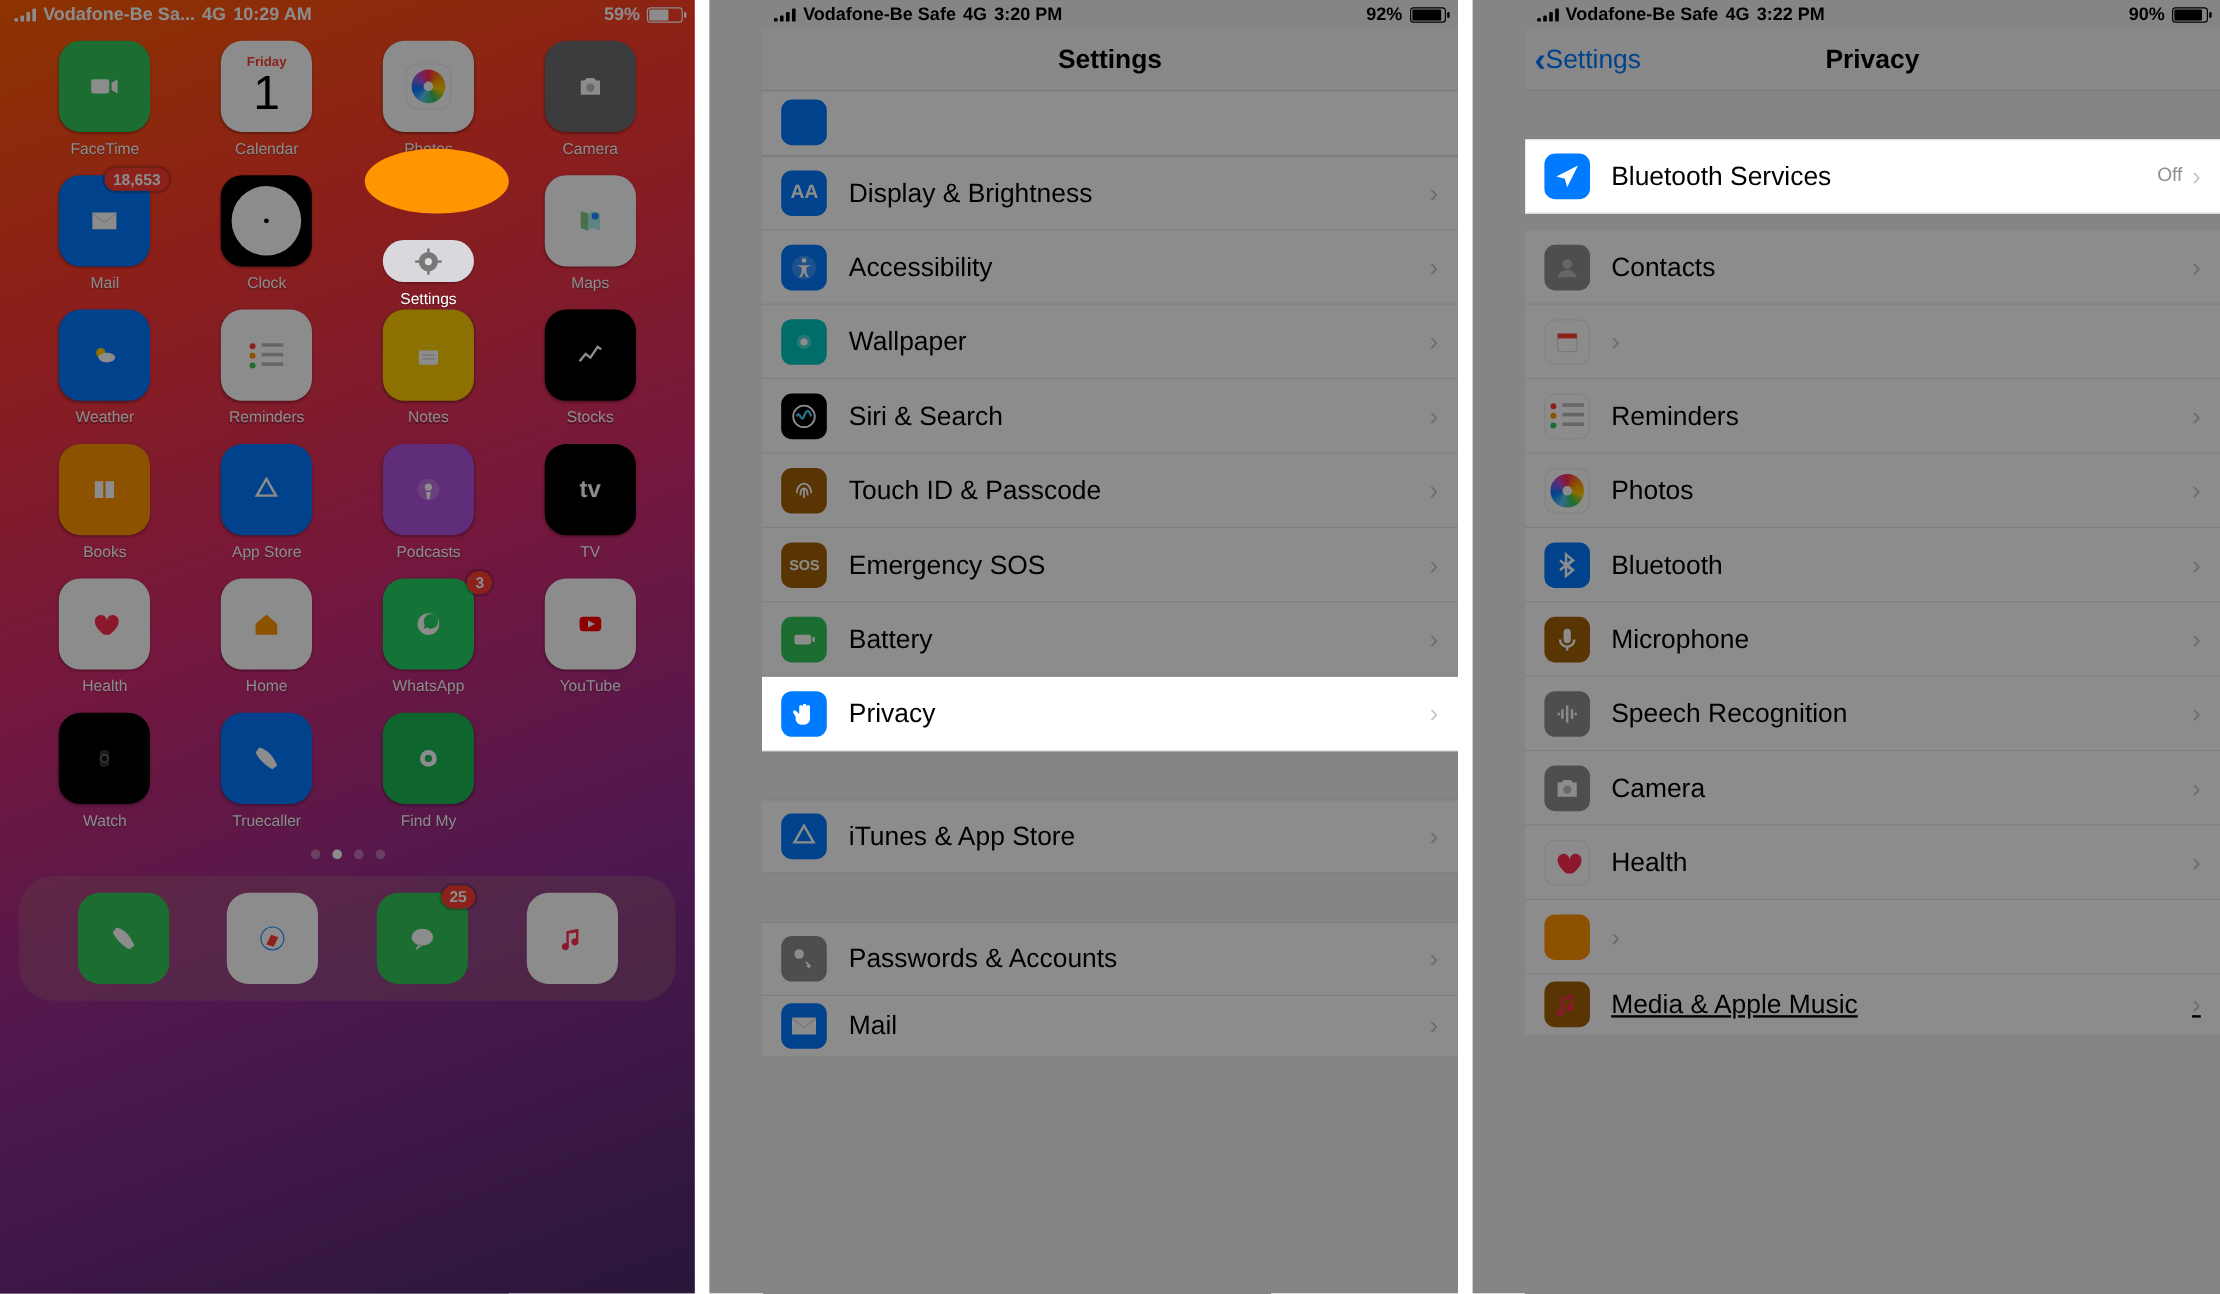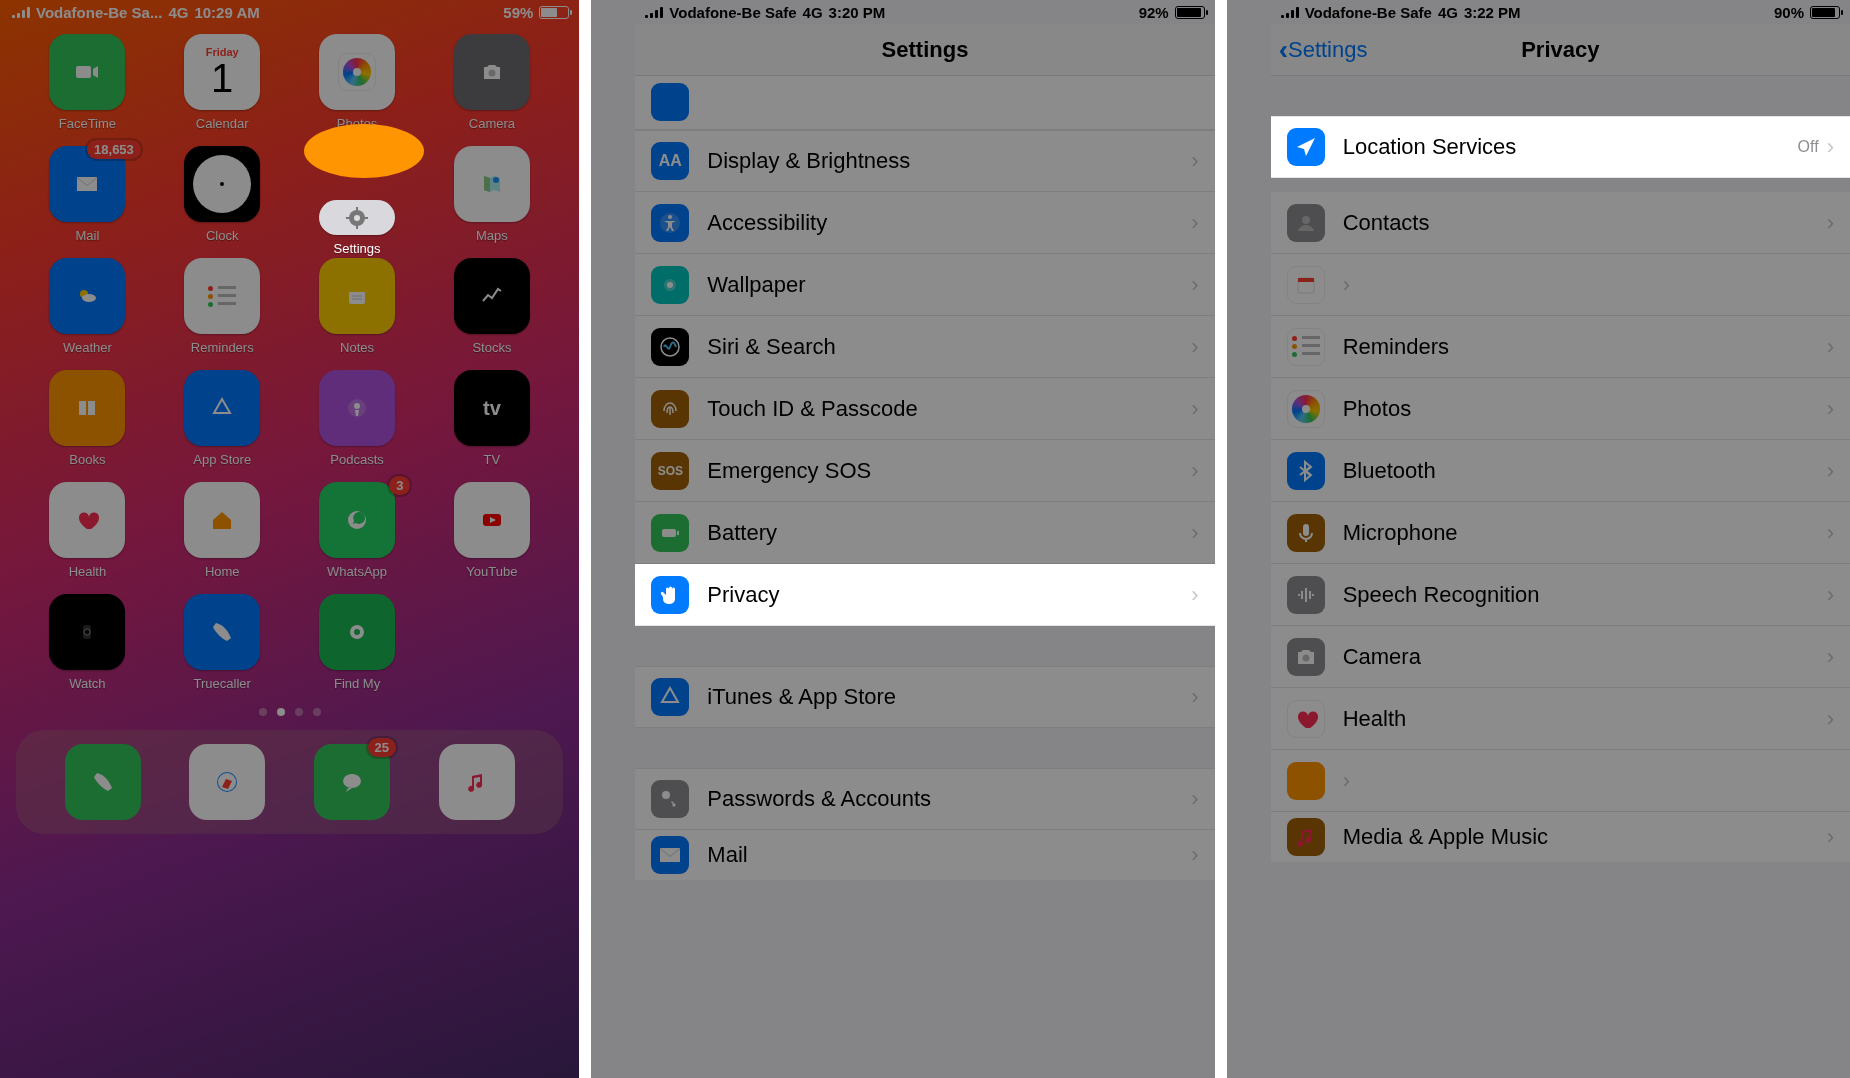--- a/index.html
+++ b/index.html
@@ -591,21 +591,21 @@
 
     <div class="list">
       <div class="gap"></div>
       <div id="rows3a">
           <div class="row highlight-row">
             <div class="icon ic-blue">
               <svg viewBox="0 0 24 24" width="24" height="24" fill="#fff">
                 <path d="M3 12l18-9-9 18-2-7z" fill="#fff"></path>
               </svg>
             </div>
-            <span class="text">Location Services</span>
+            <span class="text">Bluetooth Services</span>
             <span class="value">Off</span>
             <span class="chev">›</span>
           </div>
           <div class="gap-sm"></div>
           <div class="row">
             <div class="icon ic-gray">
               <svg viewBox="0 0 24 24" width="24" height="24" fill="#fff">
                 <circle cx="12" cy="9" r="4" fill="#bbb"></circle>
                 <path d="M4 20c1-4 5-6 8-6s7 2 8 6z" fill="#bbb"></path>
               </svg>
@@ -691,21 +691,21 @@
             <span class="chev">›</span>
           </div>
           <div class="row">
             <div class="icon ic-orange">
               <svg viewBox="0 0 24 24" width="24" height="24" fill="#fff">
                 <path d="M3 12l9-8 9 8v9H3z" fill="#ff9500"></path>
               </svg>
             </div>
             <span class="chev">›</span>
           </div>
-          <div class="row" style="height: 50px; border-bottom: none;">
+          <div class="row" style="height: 50px; border-bottom: none; text-decoration: underline;">
             <div class="icon ic-red">
               <svg viewBox="0 0 24 24" width="24" height="24" fill="#fff">
                 <path d="M9 18a3 3 0 11-2-2V6l10-2v10a3 3 0 11-2-2V7l-6 1z" fill="#ff2d55"></path>
               </svg>
             </div>
             <span class="text">Media &amp; Apple Music</span>
             <span class="chev">›</span>
           </div>
         </div>
     </div>

